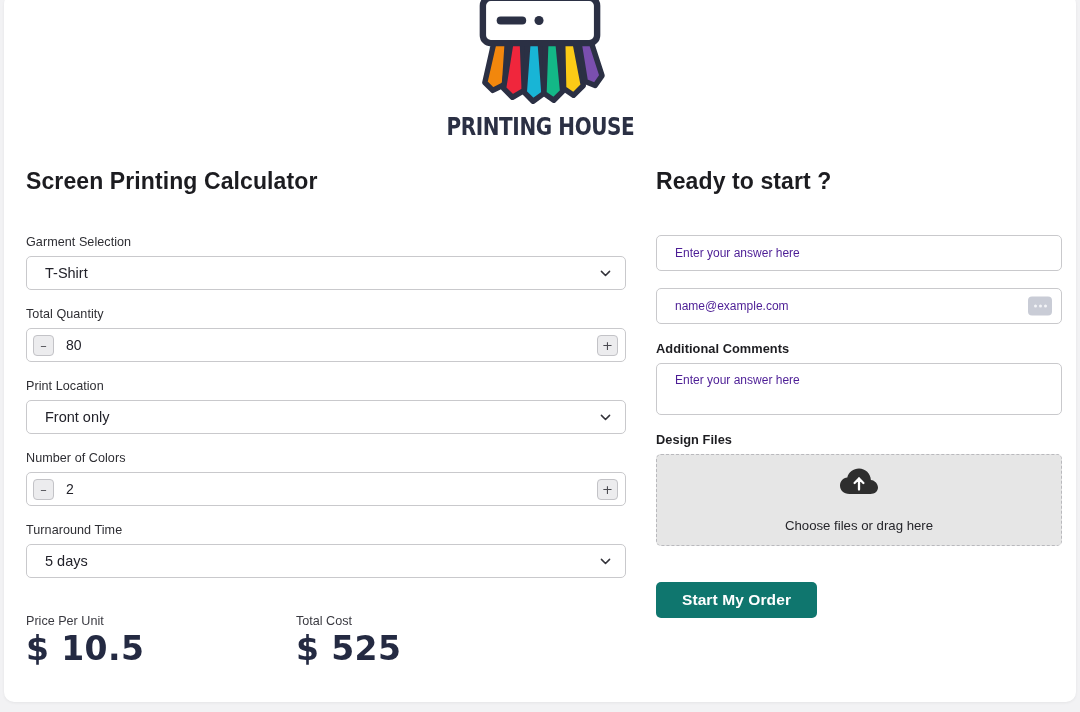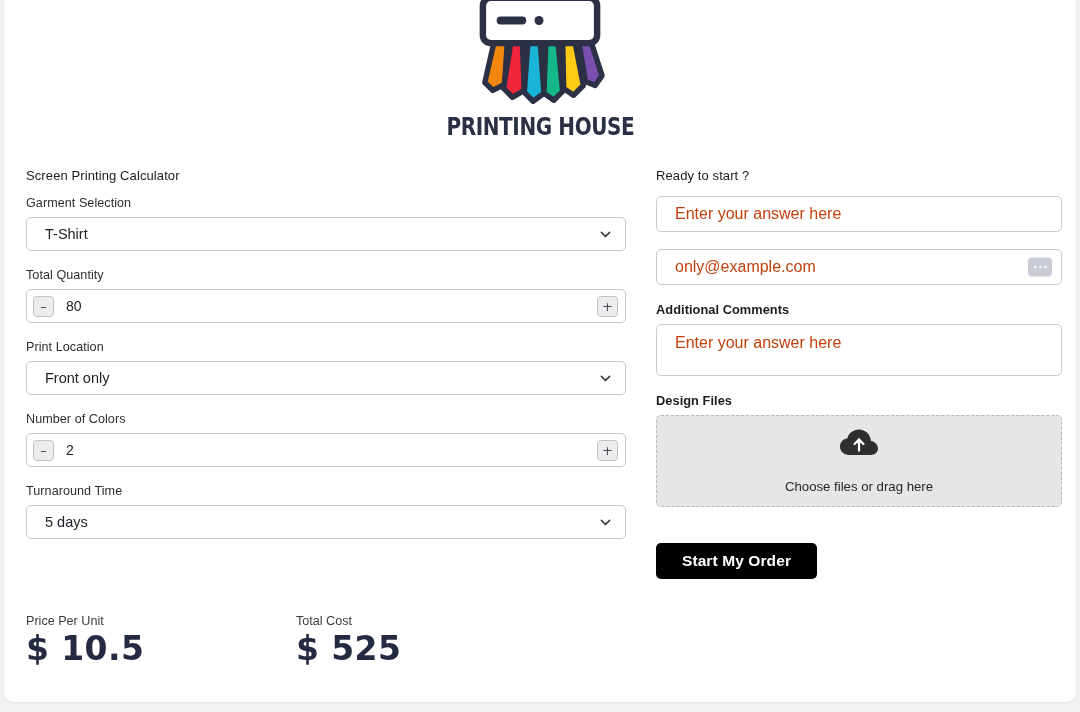--- a/index.html
+++ b/index.html
@@ -46,24 +46,24 @@
     left: 22px; top: 174px;
     width: 600px;
   }
   .col-right {
     position: absolute;
     left: 652px; top: 174px;
     width: 406px;
   }
 
   .section-title {
-    font-size: 13px;
+    font-size: 23px;
     color: #1c1c20;
-    font-weight: normal;
-    margin: 0 0 13px 0;
+    font-weight: bold;
+    margin: 0 0 40px 0;
     letter-spacing: 0.1px;
   }
 
   .field { margin-bottom: 17px; }
   .field-label {
     font-size: 12.6px;
     color: #2e2e33;
     margin-bottom: 7px;
     letter-spacing: 0.05px;
   }
@@ -81,22 +81,22 @@
     background: #fff;
     display: flex;
     align-items: center;
     padding: 0 18px;
   }
   .control .value {
     font-size: 14.5px;
     color: #22222a;
   }
   .control .placeholder {
-    font-size: 16px;
-    color: #c2410c;
+    font-size: 12px;
+    color: #4c1d95;
   }
   .chevron {
     position: absolute;
     right: 13px; top: 50%;
     transform: translateY(-50%);
     width: 13px; height: 13px;
   }
 
   
   .stepper { justify-content: flex-start; padding: 0 6px; }
@@ -172,21 +172,21 @@
     letter-spacing: 0.4px;
     line-height: 1.05;
     font-family: "DejaVu Sans", sans-serif;
   }
 
   
   .submit-btn {
     margin-top: 19px;
     height: 36px;
     width: 161px;
-    background: #000000;
+    background: #0f766e;
     border: none;
     border-radius: 5px;
     color: #ffffff;
     font-size: 15.5px;
     font-weight: bold;
     letter-spacing: 0.1px;
     cursor: pointer;
     font-family: "Liberation Sans", sans-serif;
   }
 </style>
@@ -286,21 +286,21 @@
     
     <div class="field">
       <div class="control tall">
         <span class="placeholder">Enter your answer here</span>
       </div>
     </div>
 
     
     <div class="field">
       <div class="control tall">
-        <span class="placeholder">only@example.com</span>
+        <span class="placeholder">name@example.com</span>
         <span class="dots-btn">
           <i></i>
           <i></i>
           <i></i>
         </span>
       </div>
     </div>
 
     
     <div class="field">

